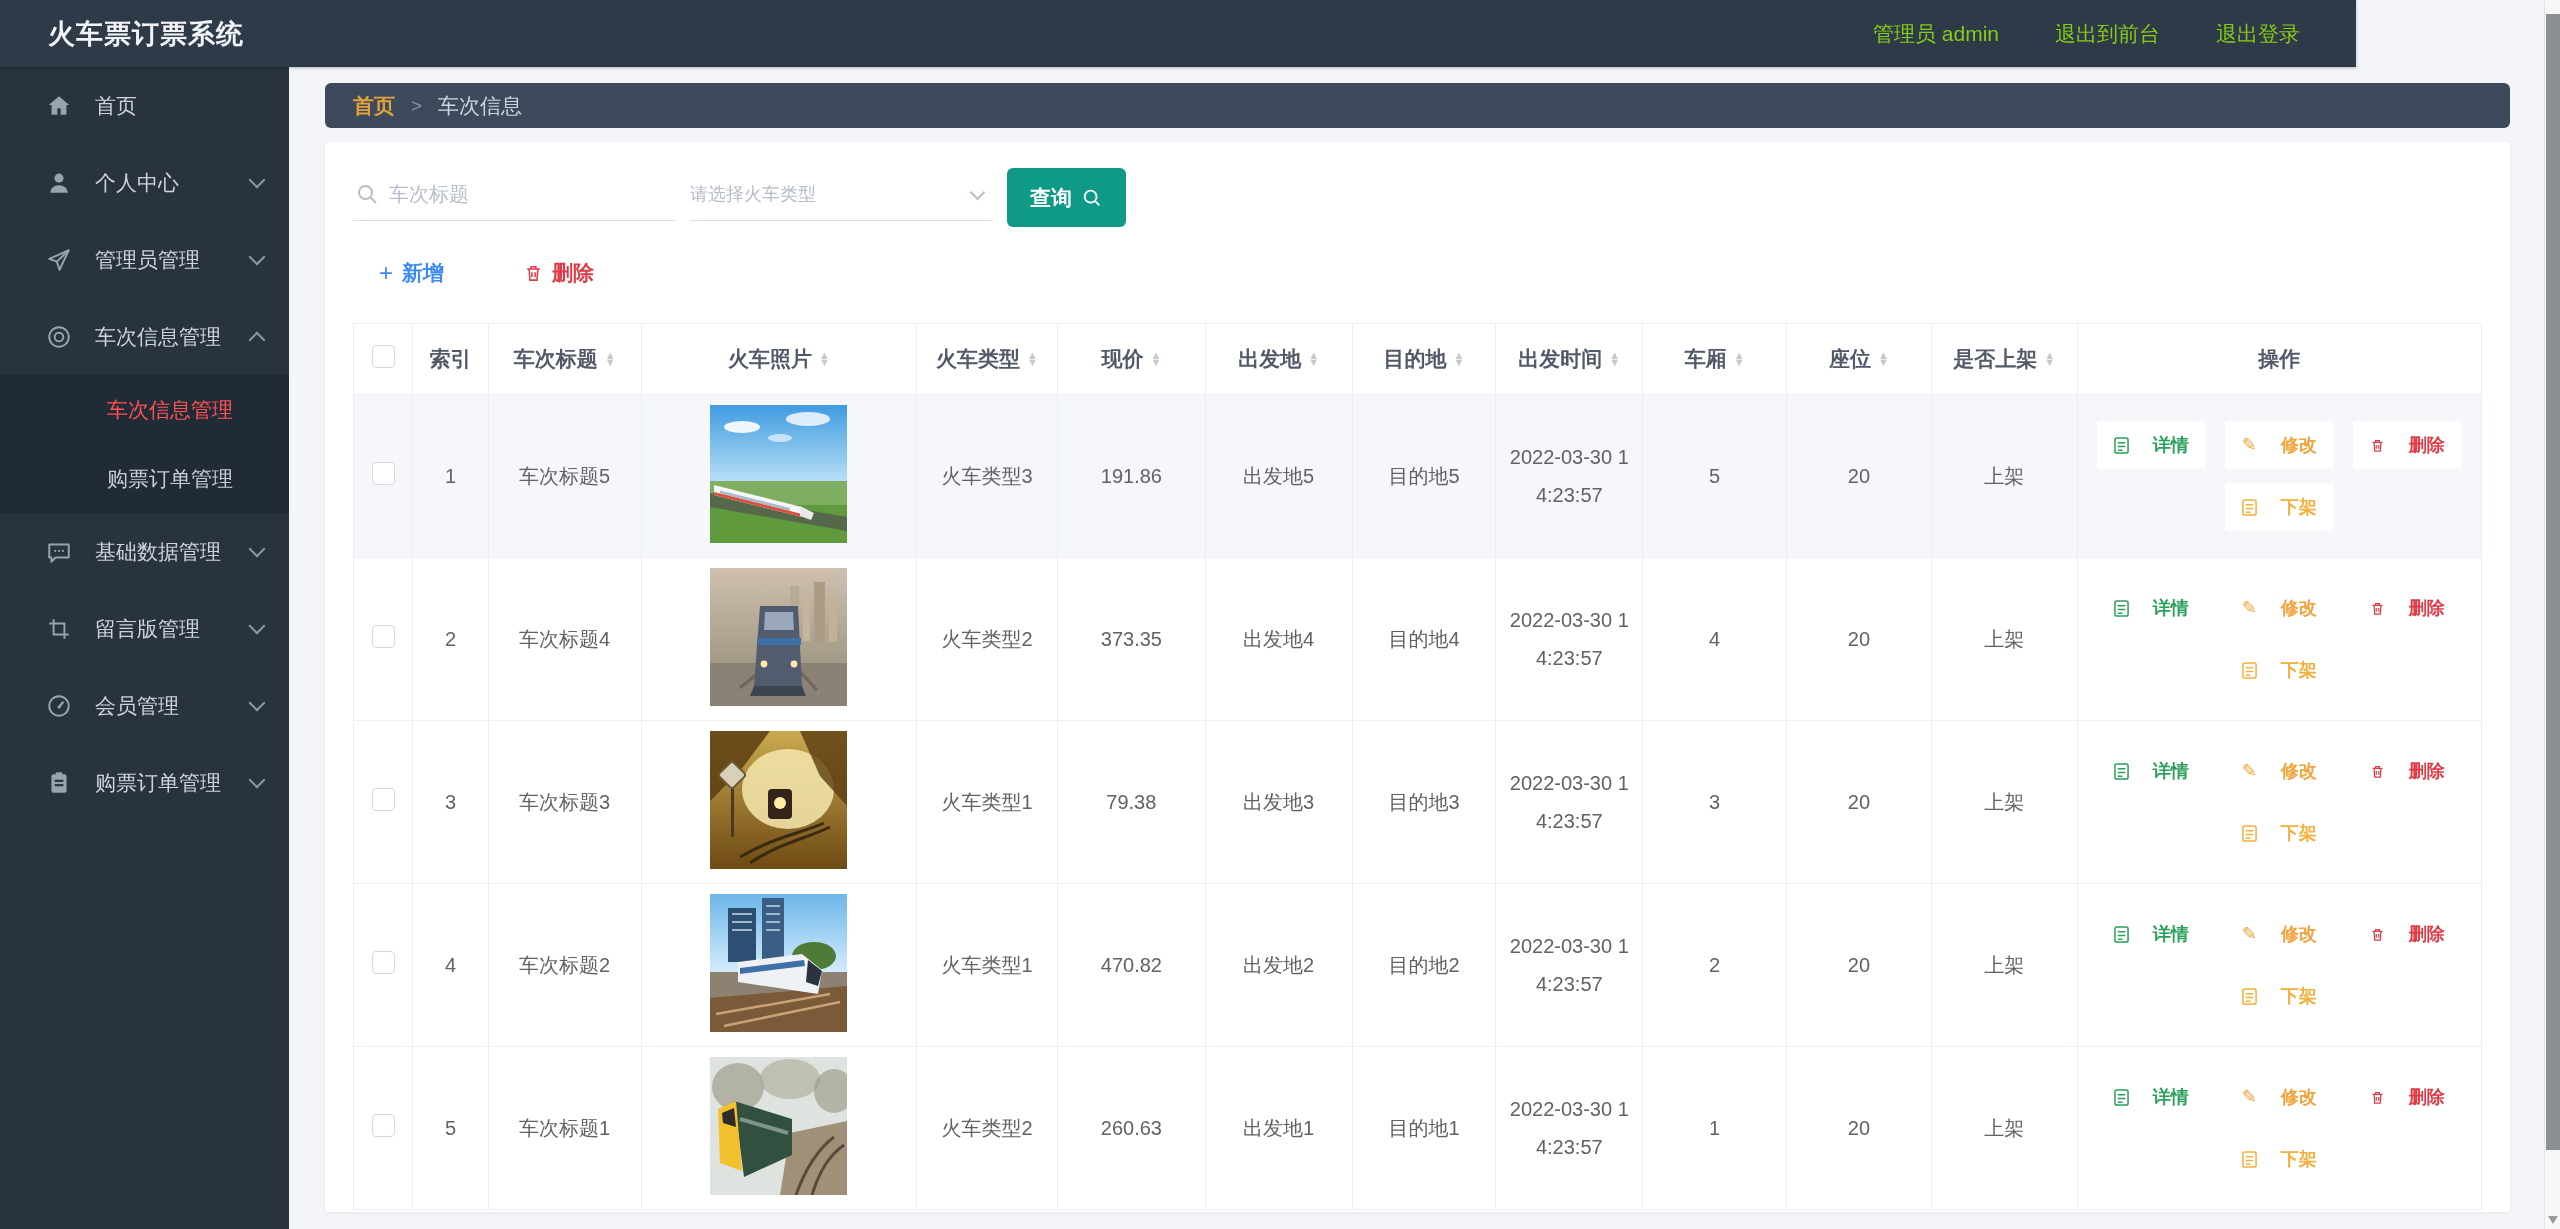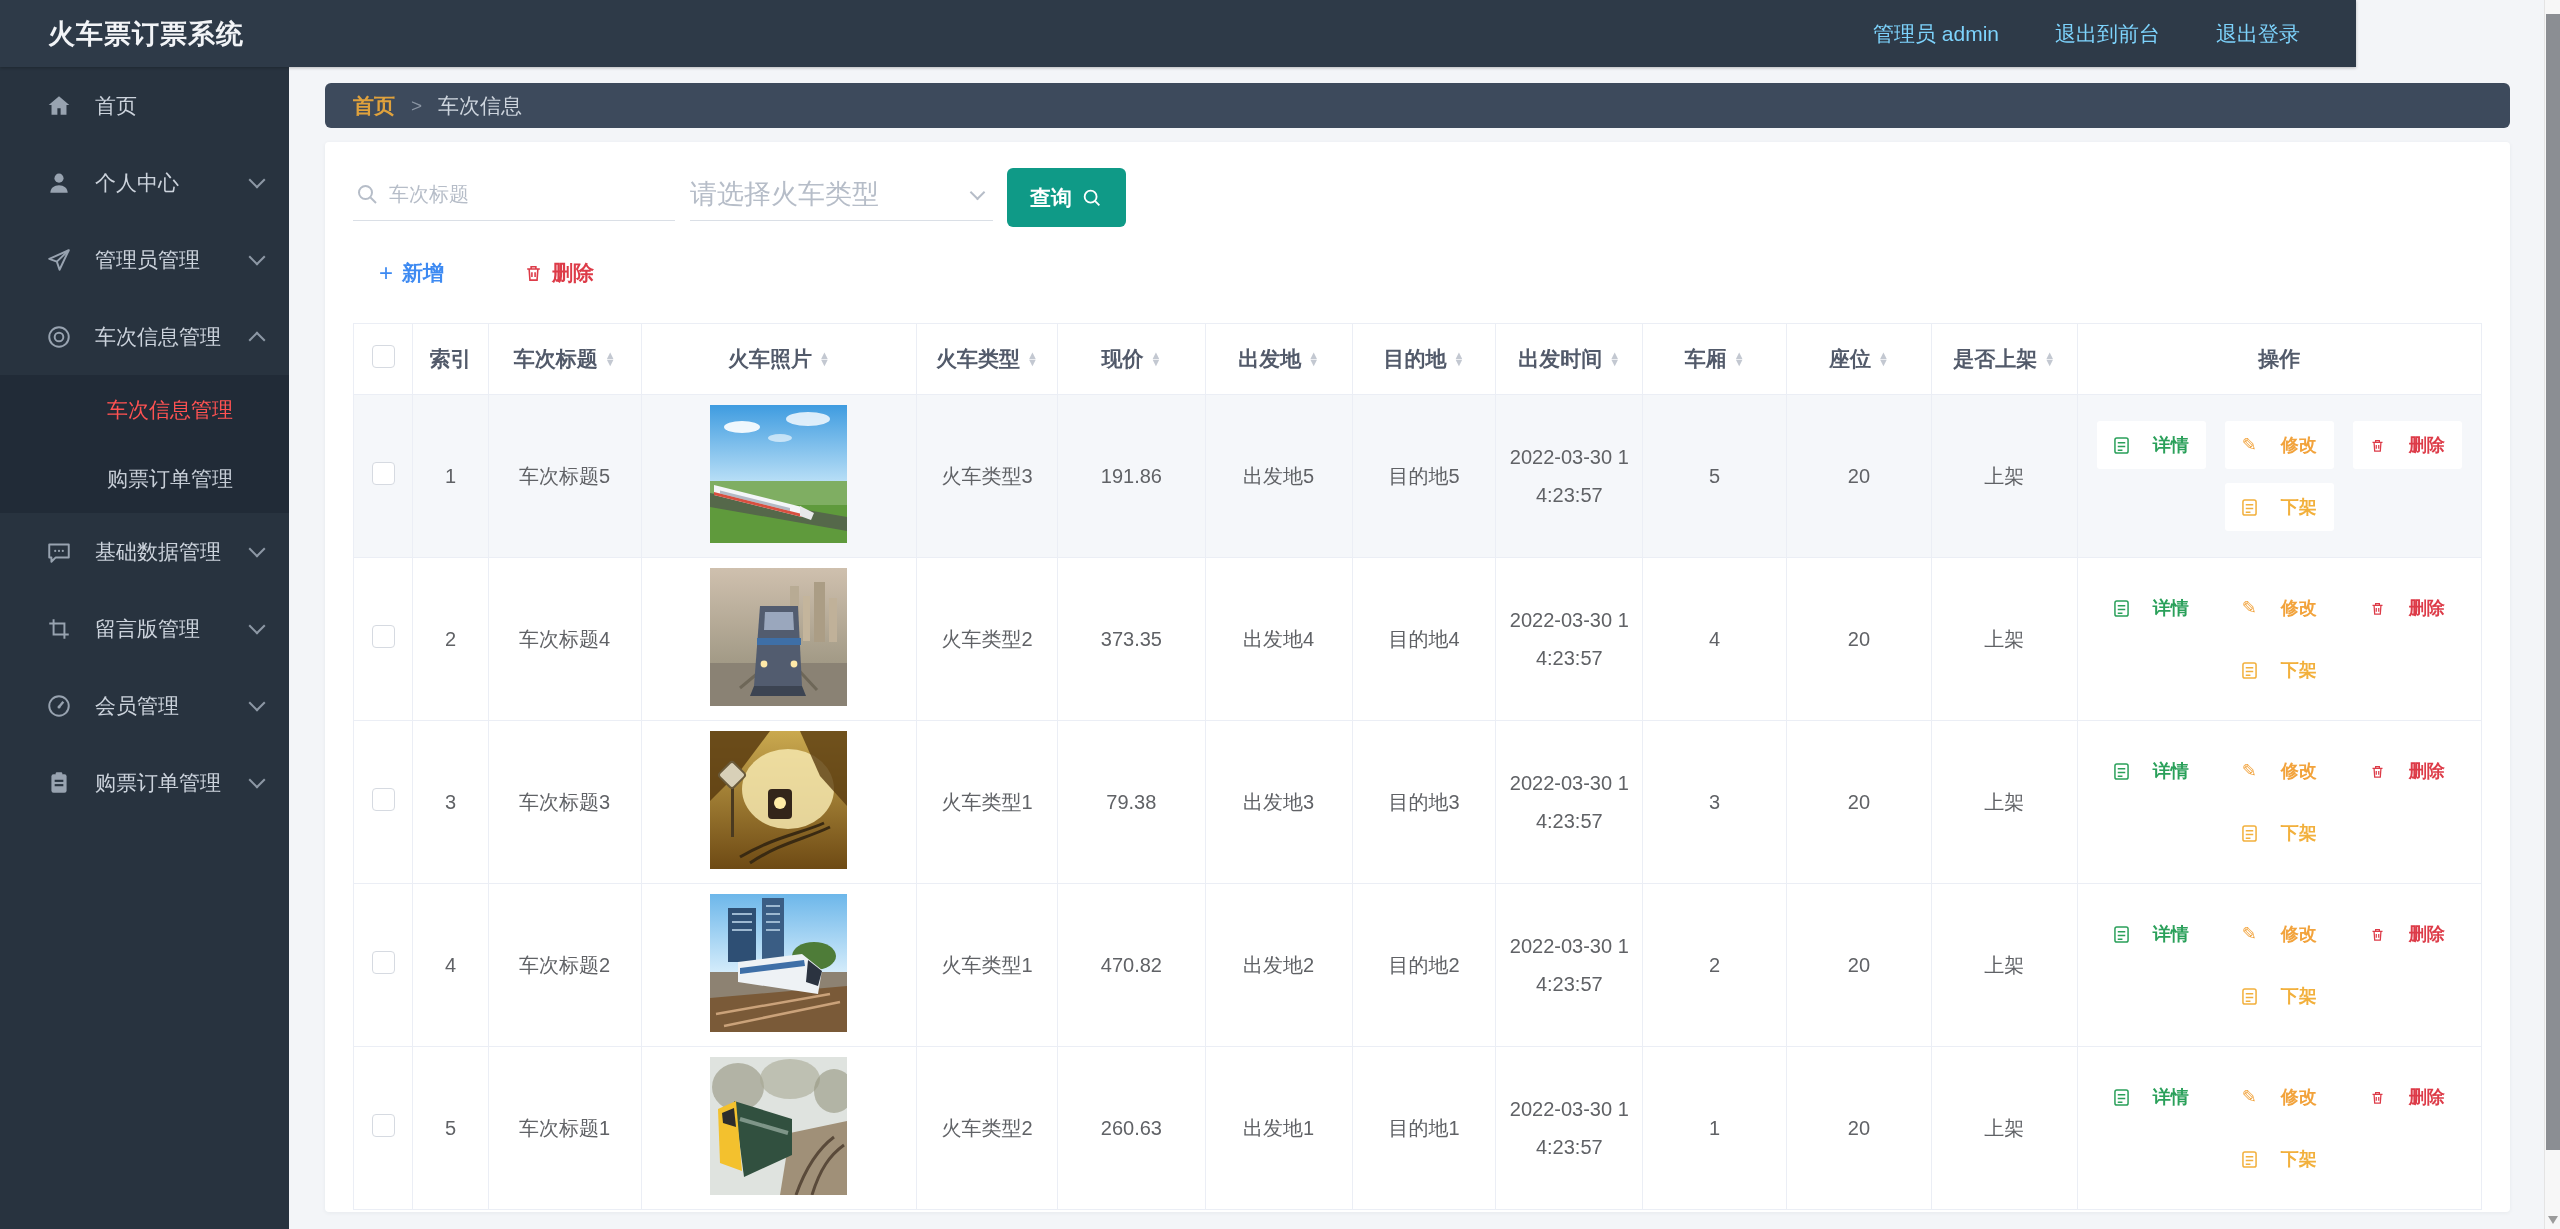--- a/index.html
+++ b/index.html
@@ -5,21 +5,21 @@
   * { margin:0; padding:0; box-sizing:border-box; }
   html,body { width:2560px; height:1229px; }
   body { font-family:"Liberation Sans","DejaVu Sans",sans-serif; background:#f3f5f8; overflow:hidden; }
   .page { position:relative; width:2560px; height:1229px; overflow:hidden; background:#f3f5f8; }
 
   
   .top-header { position:absolute; left:0; top:0; width:2356px; height:67px; background:#2e3a48;
     display:flex; align-items:center; z-index:6; box-shadow:0 1px 3px rgba(0,0,0,.25); }
   .app-title { margin-left:48px; color:#f2f4f7; font-size:27px; font-weight:bold; letter-spacing:1px; }
   .header-links { position:absolute; right:56px; display:flex; gap:56px; }
-  .header-links span { color:#7dd3fc; font-size:21px; cursor:pointer; }
+  .header-links span { color:#84cc16; font-size:21px; cursor:pointer; }
 
   
   .sidebar { position:absolute; left:0; top:67px; width:289px; height:1162px; background:#28333f; z-index:5; }
   .menu-item { position:relative; height:77px; display:flex; align-items:center; padding-left:45px; cursor:pointer; }
   .menu-item .m-icon { width:28px; height:28px; display:inline-flex; align-items:center; justify-content:center; }
   .menu-item .m-label { margin-left:22px; color:#ccd3dc; font-size:21px; }
   .chev { position:absolute; right:26px; width:12px; height:12px; border-right:2px solid #8d98a5;
     border-bottom:2px solid #8d98a5; transform:rotate(45deg); top:30px; }
   .chev.up { transform:rotate(-135deg); top:36px; }
   .submenu { background:#212b37; }
@@ -39,21 +39,21 @@
 
   
   .search-row { margin-top:26px; display:flex; align-items:stretch; height:53px; }
   .field { position:relative; border-bottom:1px solid #dadfe6; display:flex; align-items:center; }
   .field.search { width:322px; }
   .field.search input { border:0; outline:none; width:100%; font-size:20px; color:#606266; padding-left:36px; background:transparent;
     font-family:inherit; }
   .field.search input::placeholder { color:#b6bdc8; }
   .search-glyph { position:absolute; left:2px; top:14px; }
   .field.select { width:303px; margin-left:15px; justify-content:space-between; cursor:pointer; }
-  .sel-placeholder { color:#b6bdc8; font-size:27px; }
+  .sel-placeholder { color:#b6bdc8; font-size:18px; }
   .sel-chev { width:11px; height:11px; border-right:2px solid #b6bdc8; border-bottom:2px solid #b6bdc8;
     transform:rotate(45deg); margin-right:10px; margin-top:-4px; }
   .query-btn { margin-left:14px; width:119px; height:59px; background:#0f9a87; border:0; border-radius:6px;
     color:#fff; font-size:21px; font-weight:bold; display:flex; align-items:center; justify-content:center; gap:9px; cursor:pointer;
     font-family:inherit; }
 
   
   .toolbar { margin-top:38px; padding-left:26px; display:flex; gap:80px; align-items:center; }
   .tool-btn { display:inline-flex; align-items:center; gap:9px; font-size:21px; font-weight:bold; background:none; border:0;
     cursor:pointer; font-family:inherit; }

